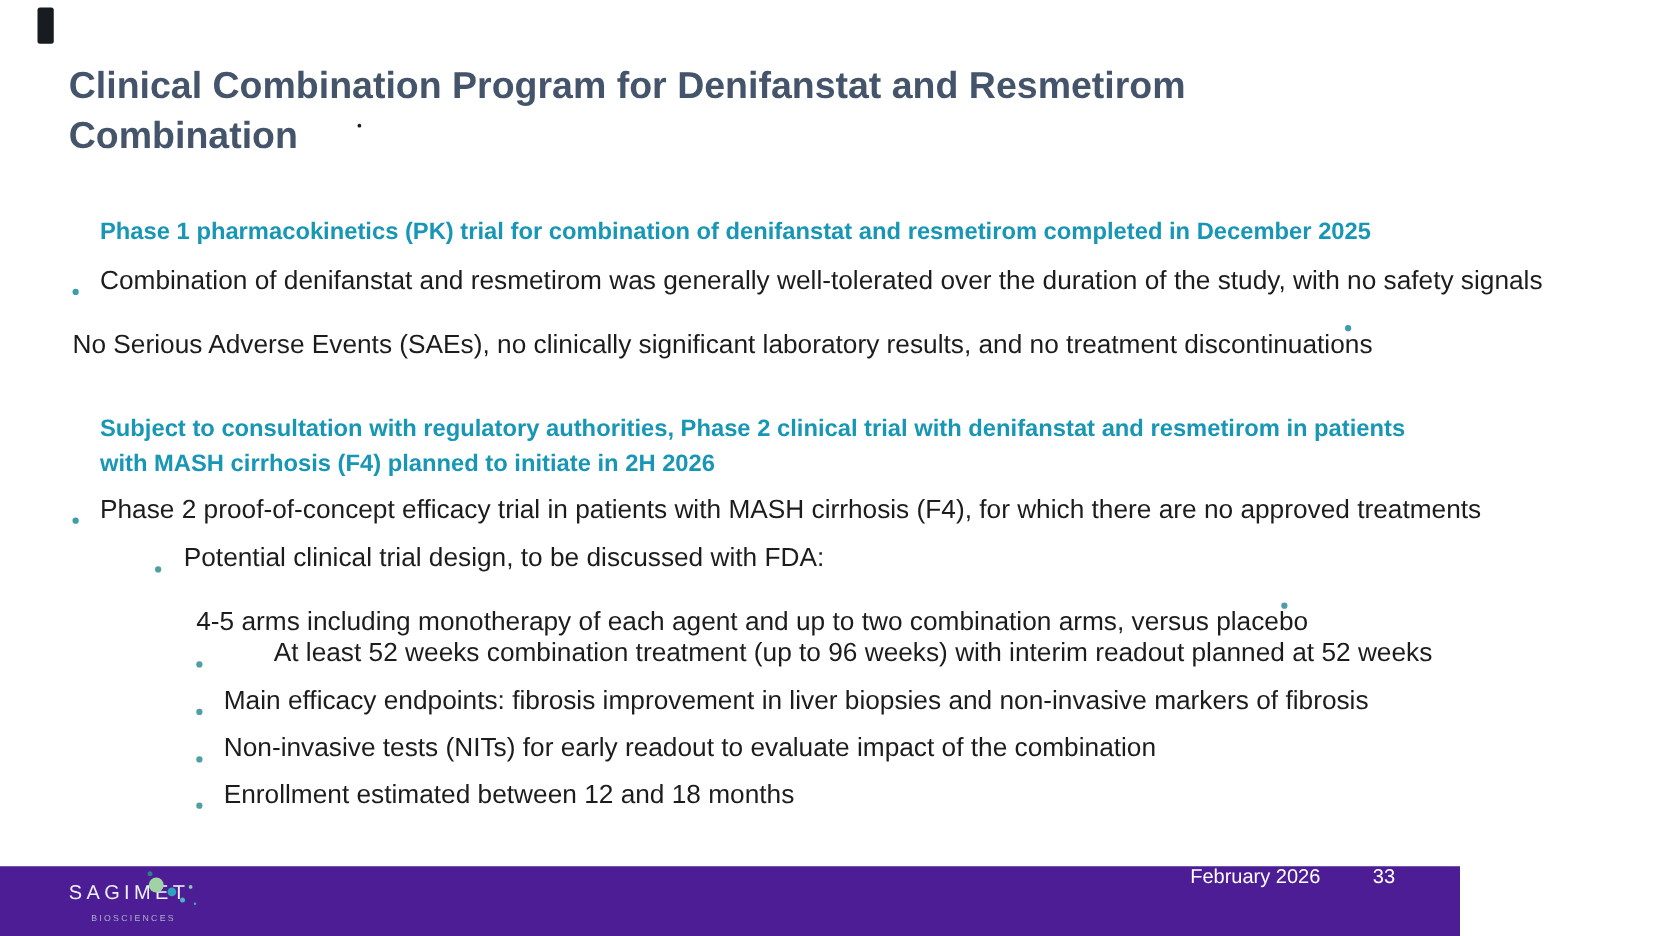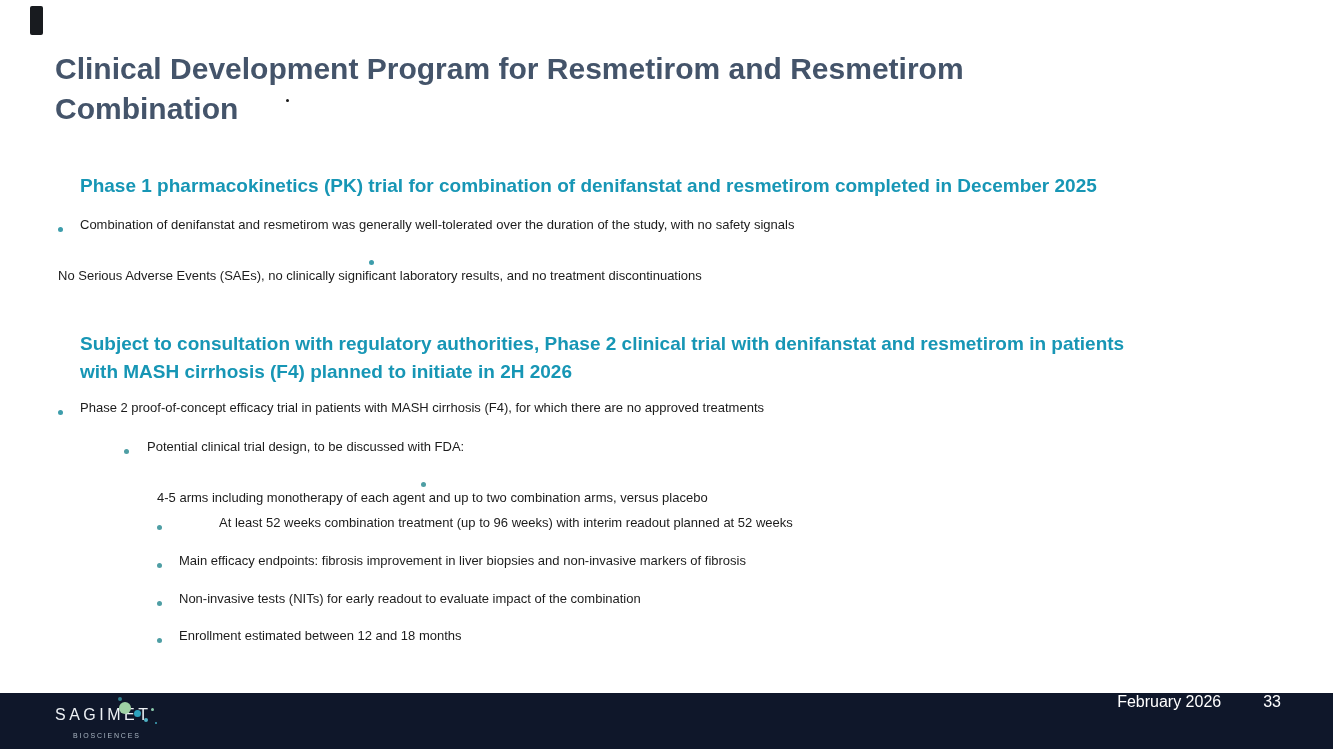--- a/index.html
+++ b/index.html
@@ -20,43 +20,43 @@
     position:absolute; left:286px; top:99px; width:3px; height:3px;
     background:#1a1a1a; border-radius:50%;
   }
   .heading {
     position:absolute; left:55px; color:#1796B5;
     font-size:19px; font-weight:bold; line-height:27.5px;margin-left:25px;
   }
   .h1 { top:172px; white-space:nowrap; }
   .h2 { top:330px; width:1240px; }
   .bullet {
-    position:absolute; display:flex; align-items:center;
-    font-size:13px; color:#1c1c1c; white-space:nowrap; line-height:22px;
+    position:absolute; display:flex; align-items:flex-end;
+    font-size:21px; color:#1c1c1c; white-space:nowrap; line-height:22px;
   }
   .dot {
     width:5px; height:5px; border-radius:50%; background:#3D9DAB;
     margin-top:8px; flex:none;
   }
   .lvl1 .dot { margin-right:17px; }
   .lvl2 .dot, .lvl3 .dot { background:#4E9EA4; }
   .lvl2 .dot { margin-right:18px; }
   .lvl3 .dot { margin-right:17px; }
   .b1 { left:58px; top:214px; }
   .b2 { left:58px; top:252px;flex-direction:column; }
   .pb { left:58px; top:397px; }
   .l2 { left:124px; top:436px; }
   .s1 { left:157px; top:474px;flex-direction:column; }
   .s2 { left:157px; top:512px;gap:40px; }
   .s3 { left:157px; top:550px; }
   .s4 { left:157px; top:588px; }
   .s5 { left:157px; top:625px; }
   .footer {
-    position:absolute; left:0; bottom:0; width:1333px; height:56px;
-    background:#0f172a;
+    position:absolute; left:0; bottom:0; width:1168px; height:56px;
+    background:#4c1d95;
   }
   .logo-text {
     position:absolute; left:55px; top:13px;
     font-size:16px; letter-spacing:3.5px; color:#EDF1F5; font-weight:400;
   }
   .logo-sub {
     position:absolute; left:73px; top:39px;
     font-size:7px; letter-spacing:1.8px; color:#A9B5C2;
   }
   .ldot { position:absolute; border-radius:50%; }
@@ -73,21 +73,21 @@
   }
 </style>
 </head>
 <body>
 
 <div class="slide">
 
   <div class="cursor-artifact"></div>
 
   <div class="title">
-    <div>Clinical Development Program for Resmetirom and Resmetirom</div>
+    <div>Clinical Combination Program for Denifanstat and Resmetirom</div>
     <div>Combination</div>
   </div>
 
   <div class="stray-dot"></div>
 
   <div class="heading h1">Phase 1 pharmacokinetics (PK) trial for combination of denifanstat and resmetirom completed in December 2025</div>
 
   <div class="bullet lvl1 b1">
     <span class="dot"></span>
     <span>Combination of denifanstat and resmetirom was generally well-tolerated over the duration of the study, with no safety signals</span>

